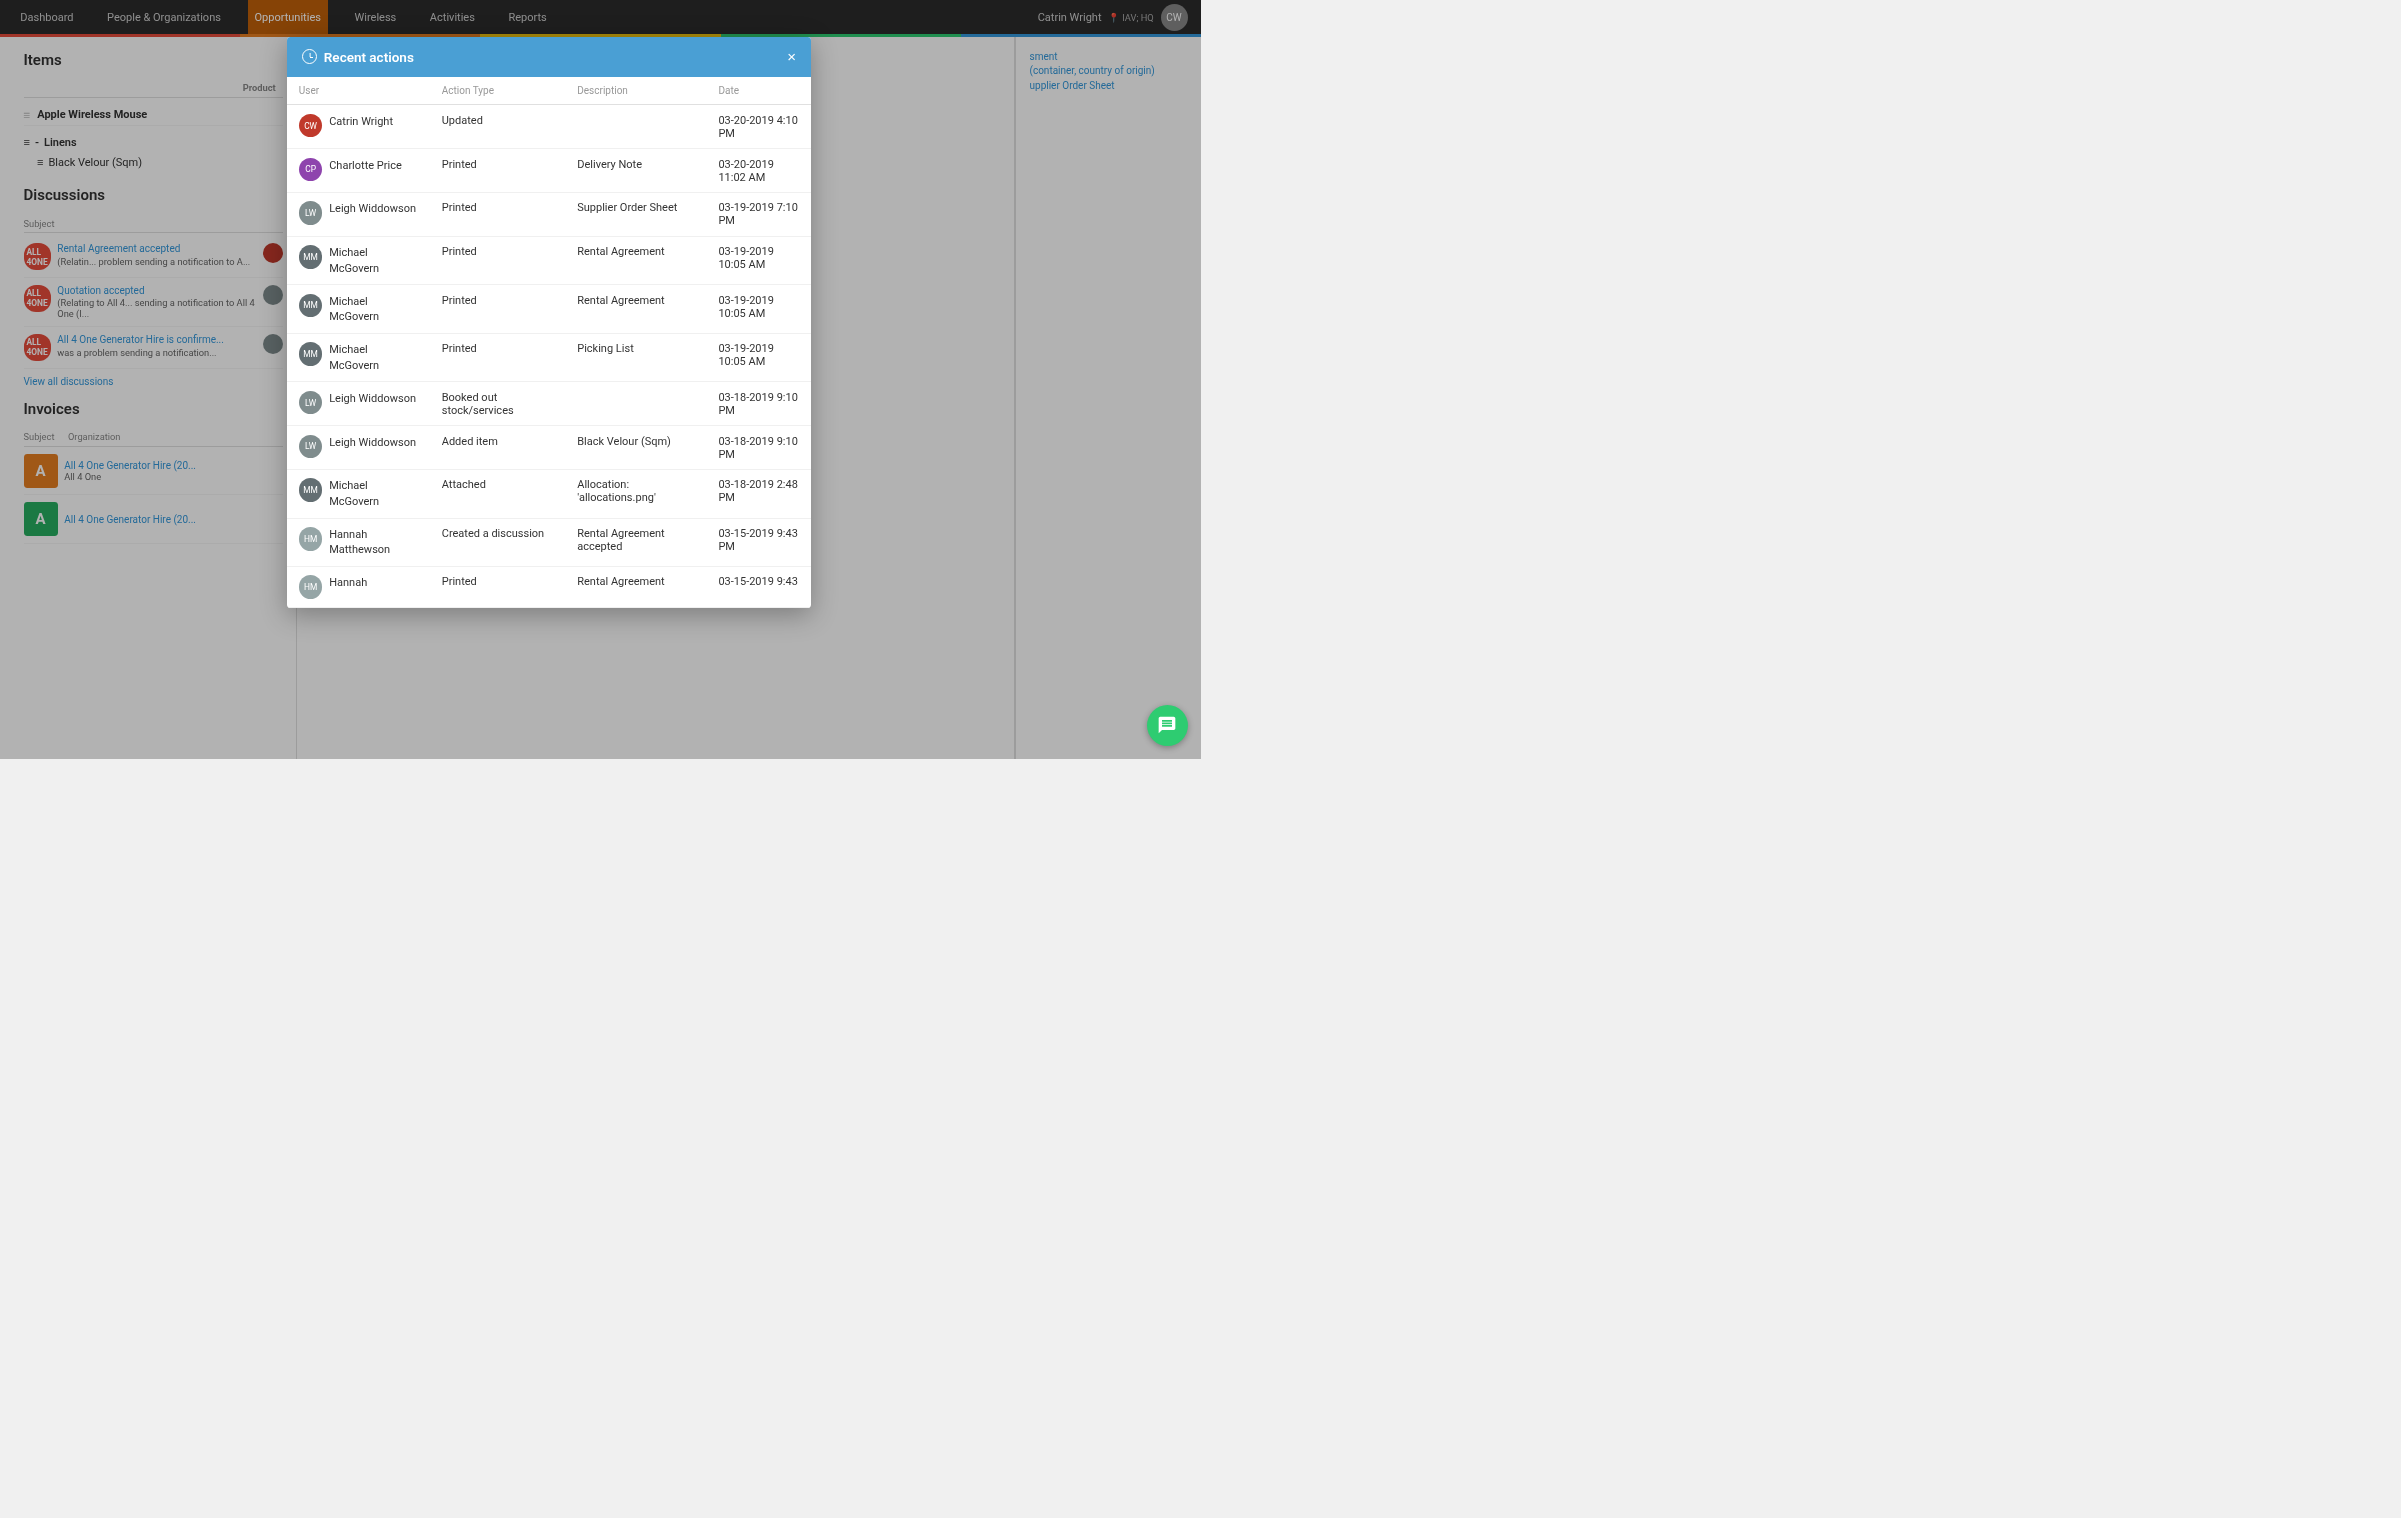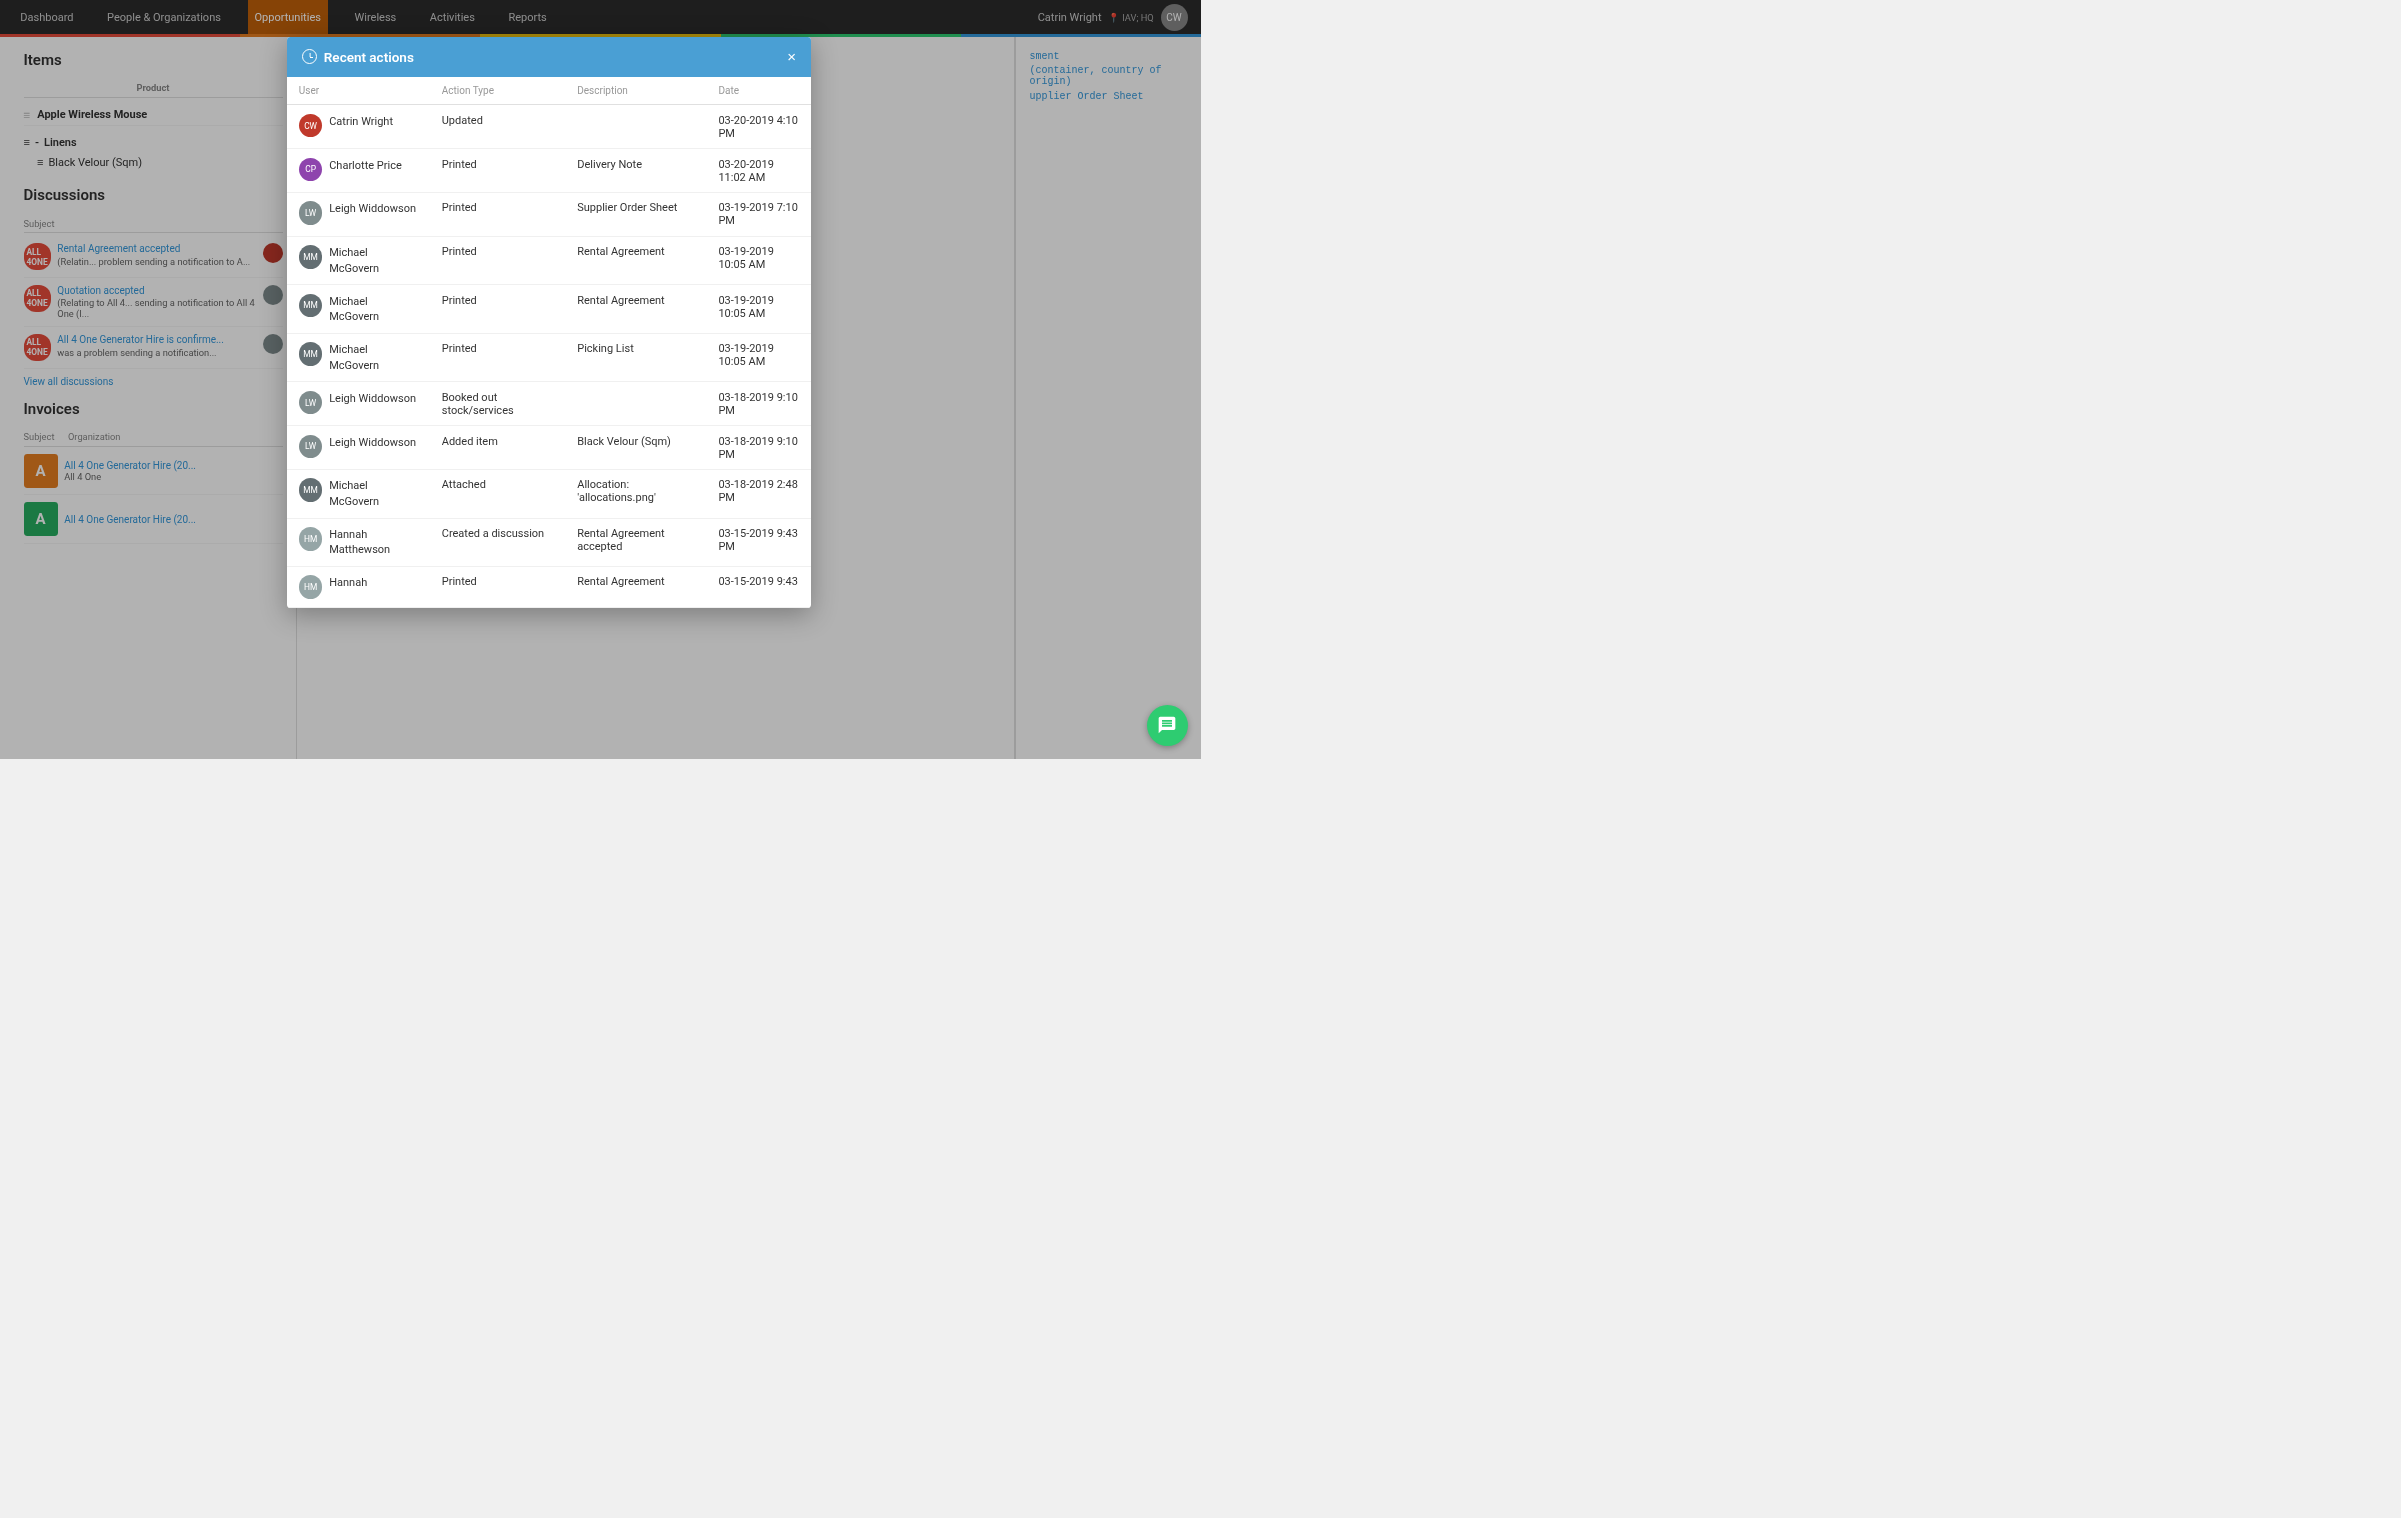--- a/index.html
+++ b/index.html
@@ -92,21 +92,21 @@
     }
 
     .items-table {
       width: 100%;
       border-collapse: collapse;
       margin-bottom: 6.8px;
     }
     .items-table th {
       font-size: 9.3px;
       color: #888;
-      text-align: center;
+      text-align: right;
       padding: 3.4px 6.8px;
       border-bottom: 0.8px solid #e0e0e0;
     }
 
     .product-row {
       display: flex;
       align-items: center;
       gap: 6.8px;
       padding: 3.4px 0;
       border-bottom: 0.8px solid #f5f5f5;
@@ -254,21 +254,20 @@
     }
 
     
     .far-right {
       width: 186px;
       padding: 13.5px;
       font-size: 10px;
       color: #333;
       border-left: 0.8px solid #e0e0e0;
       overflow: hidden;
-      font-family: Liberation Mono, monospace;
     }
     .side-link {
       color: #3498db;
       cursor: pointer;
       display: block;
       margin-bottom: 3.4px;
       font-size: 10px;
     }
 
     

